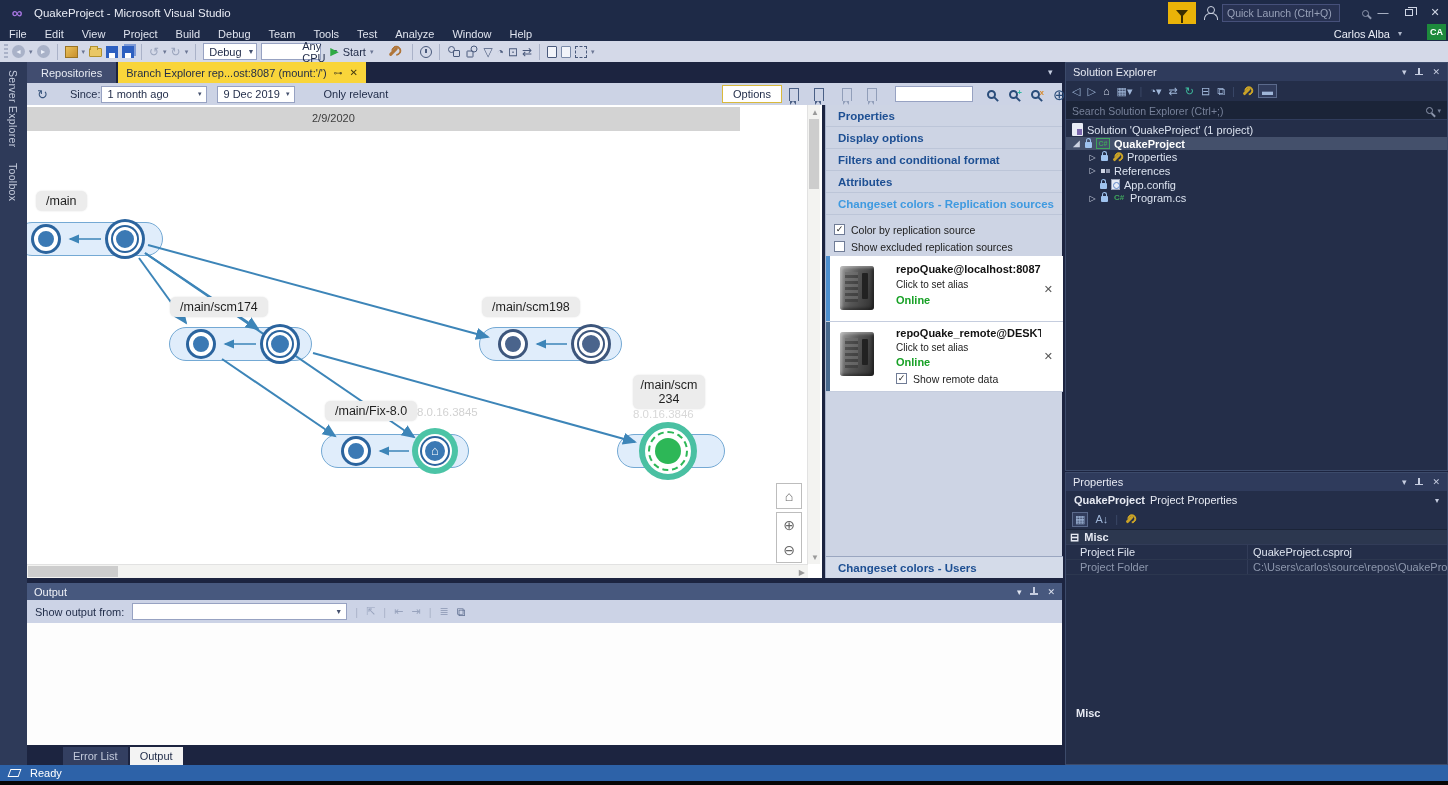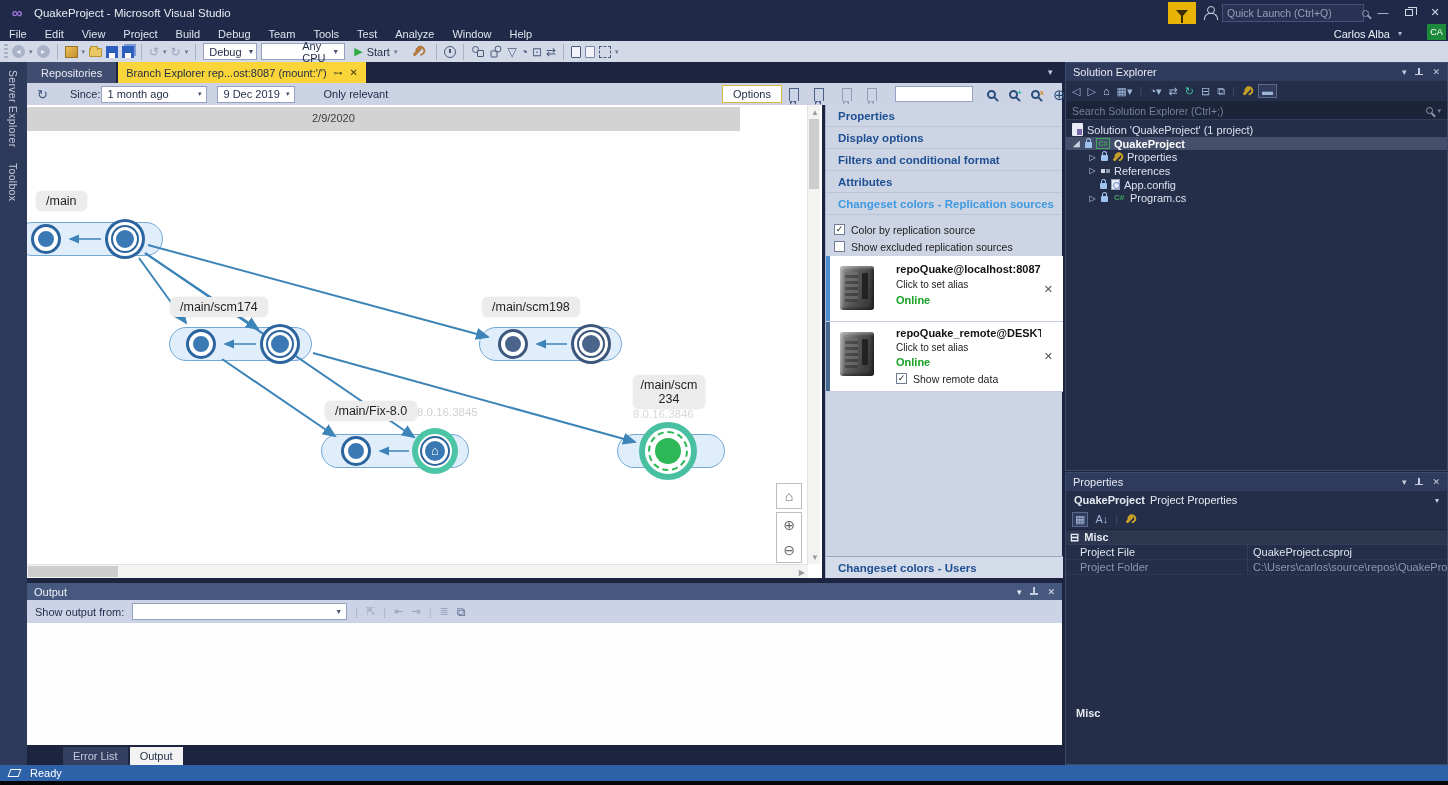--- a/index.html
+++ b/index.html
@@ -10,35 +10,35 @@
   
   #titlebar { left:0; top:0; width:1448px; height:26px; background:#1e2a47; display:flex; align-items:center; }
   .vslogo { width:18px; height:18px; margin:0 8px 0 8px; color:#a675e0; font-size:15px; font-weight:bold; line-height:18px; text-align:center; }
   .apptitle { font-size:11.5px; color:#e9ecf5; }
   .filterbtn { position:absolute; left:1168px; top:2px; width:28px; height:22px; background:#eab308; display:flex; align-items:center; justify-content:center; }
   .funnel { width:0; height:0; border-left:6px solid transparent; border-right:6px solid transparent; border-top:7px solid #3b2f00; position:relative; }
   .funnel::after { content:''; position:absolute; left:-1px; top:-2px; width:2px; height:8px; background:#3b2f00; }
   .feedback { position:absolute; left:1203px; top:6px; width:15px; height:13px; }
   .feedback::before { content:''; position:absolute; left:4px; top:0; width:6px; height:6px; border:1.5px solid #cdd3e2; border-radius:50%; }
   .feedback::after { content:''; position:absolute; left:1px; top:7px; width:12px; height:6px; border:1.5px solid #cdd3e2; border-bottom:none; border-radius:6px 6px 0 0; }
-  .quicklaunch { position:absolute; left:1222px; top:4px; width:142px; height:18px; background:#283252; border:1px solid #46507a; display:flex; align-items:center; padding:0 4px; }
+  .quicklaunch { position:absolute; left:1222px; top:4px; width:118px; height:18px; background:#283252; border:1px solid #46507a; display:flex; align-items:center; padding:0 4px; }
   .quicklaunch input { flex:1; background:transparent; border:none; outline:none; color:#97a0b8; font-size:10.5px; font-family:inherit; }
   .quicklaunch input::placeholder { color:#97a0b8; }
   .mag { display:inline-block; width:7px; height:7px; border:1.5px solid #8d96ad; border-radius:50%; position:relative; flex:none; }
   .mag::after { content:''; position:absolute; width:5px; height:1.5px; background:#8d96ad; transform:rotate(45deg); right:-4px; bottom:-2px; }
   .winbtn { position:absolute; top:0; height:24px; width:26px; color:#cfd5e4; font-size:11px; display:flex; align-items:center; justify-content:center; }
   .restore-glyph { width:8px; height:7px; border:1px solid #cfd5e4; position:relative; }
   .restore-glyph::before { content:''; position:absolute; left:2px; top:-3px; width:8px; height:7px; border:1px solid #cfd5e4; border-bottom:none; border-left:none; }
 
   
   #menubar { left:0; top:26px; width:1448px; height:15px; background:#1e2a47; display:flex; align-items:center; font-size:11px; }
   .menuitem { padding:0 9px; color:#dfe3ee; }
   .useracct { position:absolute; right:58px; font-size:11px; color:#e9ecf5; }
   .ucaret { position:absolute; right:46px; font-size:8px; color:#aeb6c9; }
-  .avatar { position:absolute; right:2px; top:24px; width:19px; height:16px; background:#1d8a3c; color:#fff; font-size:9px; font-weight:normal; display:flex; align-items:center; justify-content:center; }
+  .avatar { position:absolute; right:2px; top:24px; width:19px; height:16px; background:#1d8a3c; color:#fff; font-size:9px; font-weight:bold; display:flex; align-items:center; justify-content:center; }
 
   
   #maintoolbar { left:0; top:41px; width:1448px; height:21px; background:#d4d9e8; display:flex; align-items:center; gap:4px; padding-left:4px; }
   .grip { width:4px; height:15px; background:repeating-linear-gradient(#aab2c8 0 2px, transparent 2px 4px); }
   .navcirc { width:13px; height:13px; border-radius:50%; background:#a9b2c8; color:#eef2fb; font-size:8px; line-height:13px; text-align:center; }
   .tcaret { font-size:7px; color:#6b7694; }
   .tsep { width:1px; height:16px; background:#aab2c8; margin:0 3px; }
   .i-newproj { width:13px; height:12px; background:linear-gradient(135deg,#e8c05a,#c9902e); border:1px solid #9a7424; }
   .i-open { width:13px; height:9px; background:#e9c766; border:1px solid #b2922e; border-radius:1px; position:relative; margin-top:2px; }
   .i-open::before { content:''; position:absolute; left:0; top:-3px; width:6px; height:3px; background:#e9c766; border:1px solid #b2922e; border-bottom:none; }
@@ -232,21 +232,21 @@
   <span class="tsep"></span>
   <span class="gl">↺</span>
   <span class="tcaret">▾</span>
   <span class="gl">↻</span>
   <span class="tcaret">▾</span>
   <span class="tsep"></span>
   <div class="combo" style="width:54px;">
     <span>Debug</span>
       <span class="carr">▼</span>
   </div>
-  <div class="combo" style="width:84px;padding-left:40px;">
+  <div class="combo" style="width:60px;padding-left:40px;">
     <span>Any CPU</span>
       <span class="carr">▼</span>
   </div>
   <div class="startbtn">
     <span class="playgl">▶</span>
     <span>Start</span>
     <span class="tcaret">▾</span>
   </div>
   <span class="wrench" style="margin:0 6px;"></span>
   <span class="tsep"></span>

